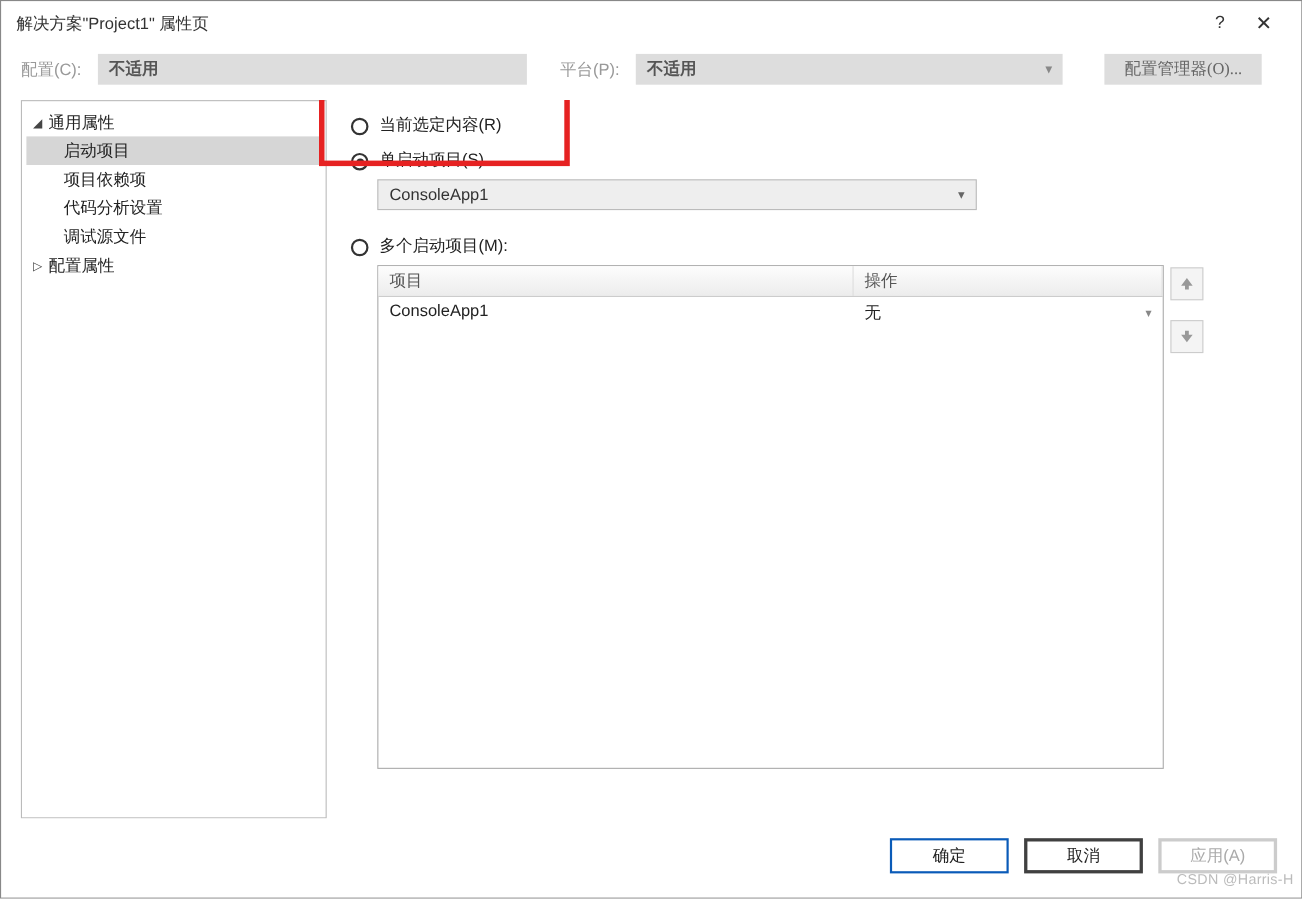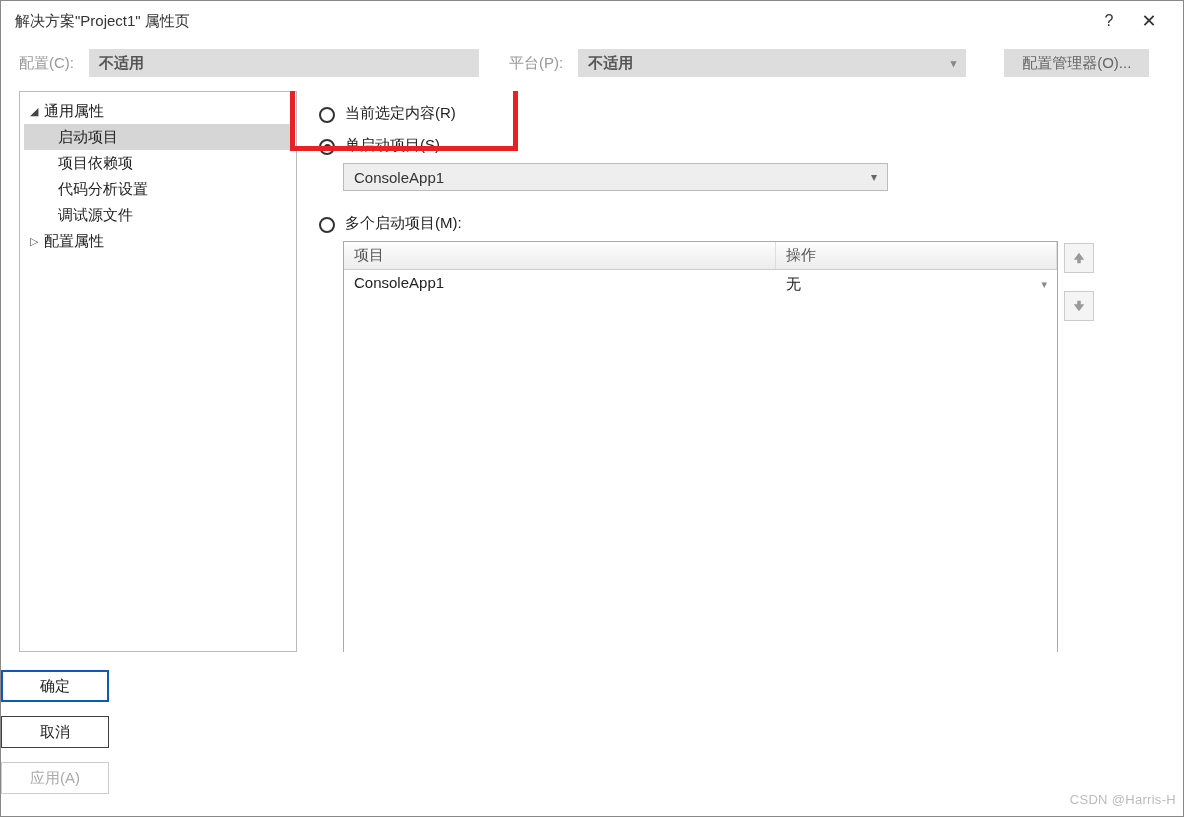--- a/index.html
+++ b/index.html
@@ -6,21 +6,21 @@
 body { background: #fff; width: 1184px; height: 817px; position: relative; overflow: hidden; }
 .dialog { width: 1184px; height: 817px; border: 1px solid #888; display: flex; flex-direction: column; background: #fff; }
 .titlebar { display: flex; align-items: center; height: 40px; padding: 0 14px; font-size: 15px; color: #333; }
 .titlebar .spacer { flex: 1; }
 .titlebar .tbtn { width: 40px; text-align: center; font-size: 16px; color: #333; cursor: pointer; }
 .titlebar .tbtn.close { font-size: 18px; }
 .config-row { display: flex; align-items: center; padding: 8px 18px 14px 18px; gap: 11px; font-size: 15px; color: #999; }
 .config-row .label { padding-right: 4px; }
 .config-row .combo { background: #ddd; color: #444; height: 28px; line-height: 28px; padding: 0 10px; border: none; font-size: 15px; font-weight: bold; }
 .config-row .combo.disabled { color: #555; }
-.config-row .cfg-btn { background: #ddd; color: #666; height: 28px; line-height: 28px; padding: 0 18px; border: none; font-size: 15px; }
+.config-row .cfg-btn { background: #ddd; color: #666; height: 28px; line-height: 28px; padding: 0 18px; border: none; font-size: 15px; font-family: Liberation Serif, serif; }
 .body-area { flex: 1; display: flex; padding: 0 18px 0 18px; gap: 18px; overflow: hidden; }
 .sidebar { width: 278px; border: 1px solid #bbb; background: #fff; padding: 6px 4px; font-size: 15px; color: #222; }
 .tree-item { display: flex; align-items: center; height: 26px; padding-left: 6px; cursor: pointer; }
 .tree-item .tri { width: 14px; font-size: 11px; color: #454545; }
 .tree-item.child { padding-left: 34px; }
 .tree-item.selected { background: #d6d6d6; }
 .main { flex: 1; position: relative; padding-top: 8px; }
 .radio-row { display: flex; align-items: flex-end; height: 24px; margin-bottom: 8px; padding-left: 4px; font-size: 15px; color: #222; }
 .radio { width: 16px; height: 16px; border: 2px solid #333; border-radius: 50%; margin-right: 10px; display: inline-flex; align-items: center; justify-content: center; }
 .radio.checked::after { content: ""; width: 7px; height: 7px; background: #333; border-radius: 50%; display: block; }
@@ -32,22 +32,22 @@
 .multi-table .hdr { display: flex; height: 28px; background: linear-gradient(#fdfdfd,#ececec); border-bottom: 1px solid #ccc; }
 .multi-table .hdr .col { padding: 4px 10px; border-right: 1px solid #ddd; color: #555; }
 .multi-table .row { display: flex; height: 28px; border-bottom: 0px solid #eee; }
 .multi-table .row .cell { padding: 4px 10px; }
 .col-proj { width: 432px; }
 .col-act { flex: 1; display: flex; align-items: center; justify-content: space-between; padding-right: 8px; }
 .col-act .chev { color: #888; font-size: 11px; }
 .arrow-col { display: flex; flex-direction: column; gap: 18px; padding-top: 2px; }
 .arrow-btn { width: 30px; height: 30px; border: 1px solid #ccc; background: #f4f4f4; display: flex; align-items: center; justify-content: center; color: #888; cursor: pointer; }
 .arrow-btn svg { width: 14px; height: 14px; }
-.footer { display: flex; justify-content: flex-end; gap: 14px; padding: 18px 22px 22px 0; flex-direction: column; }
-.footer .btn { width: 108px; height: 32px; border: 1px solid #404040; background: #fff; font-size: 15px; color: #222; cursor: pointer; }
+.footer { display: flex; justify-content: flex-end; gap: 14px; padding: 18px 22px 22px 0; }
+.footer .btn { width: 108px; height: 32px; border: 3px solid #404040; background: #fff; font-size: 15px; color: #222; cursor: pointer; }
 .footer .btn.primary { border: 2px solid #0a5bb8; }
 .footer .btn.disabled { color: #aaa; border-color: #ccc; }
 .watermark { position: absolute; right: 8px; bottom: 10px; font-size: 13px; color: rgba(120,120,120,0.5); letter-spacing: 0.3px; }
 </style>
 </head>
 <body>
 
 <div class="dialog">
 
   <div class="titlebar">

